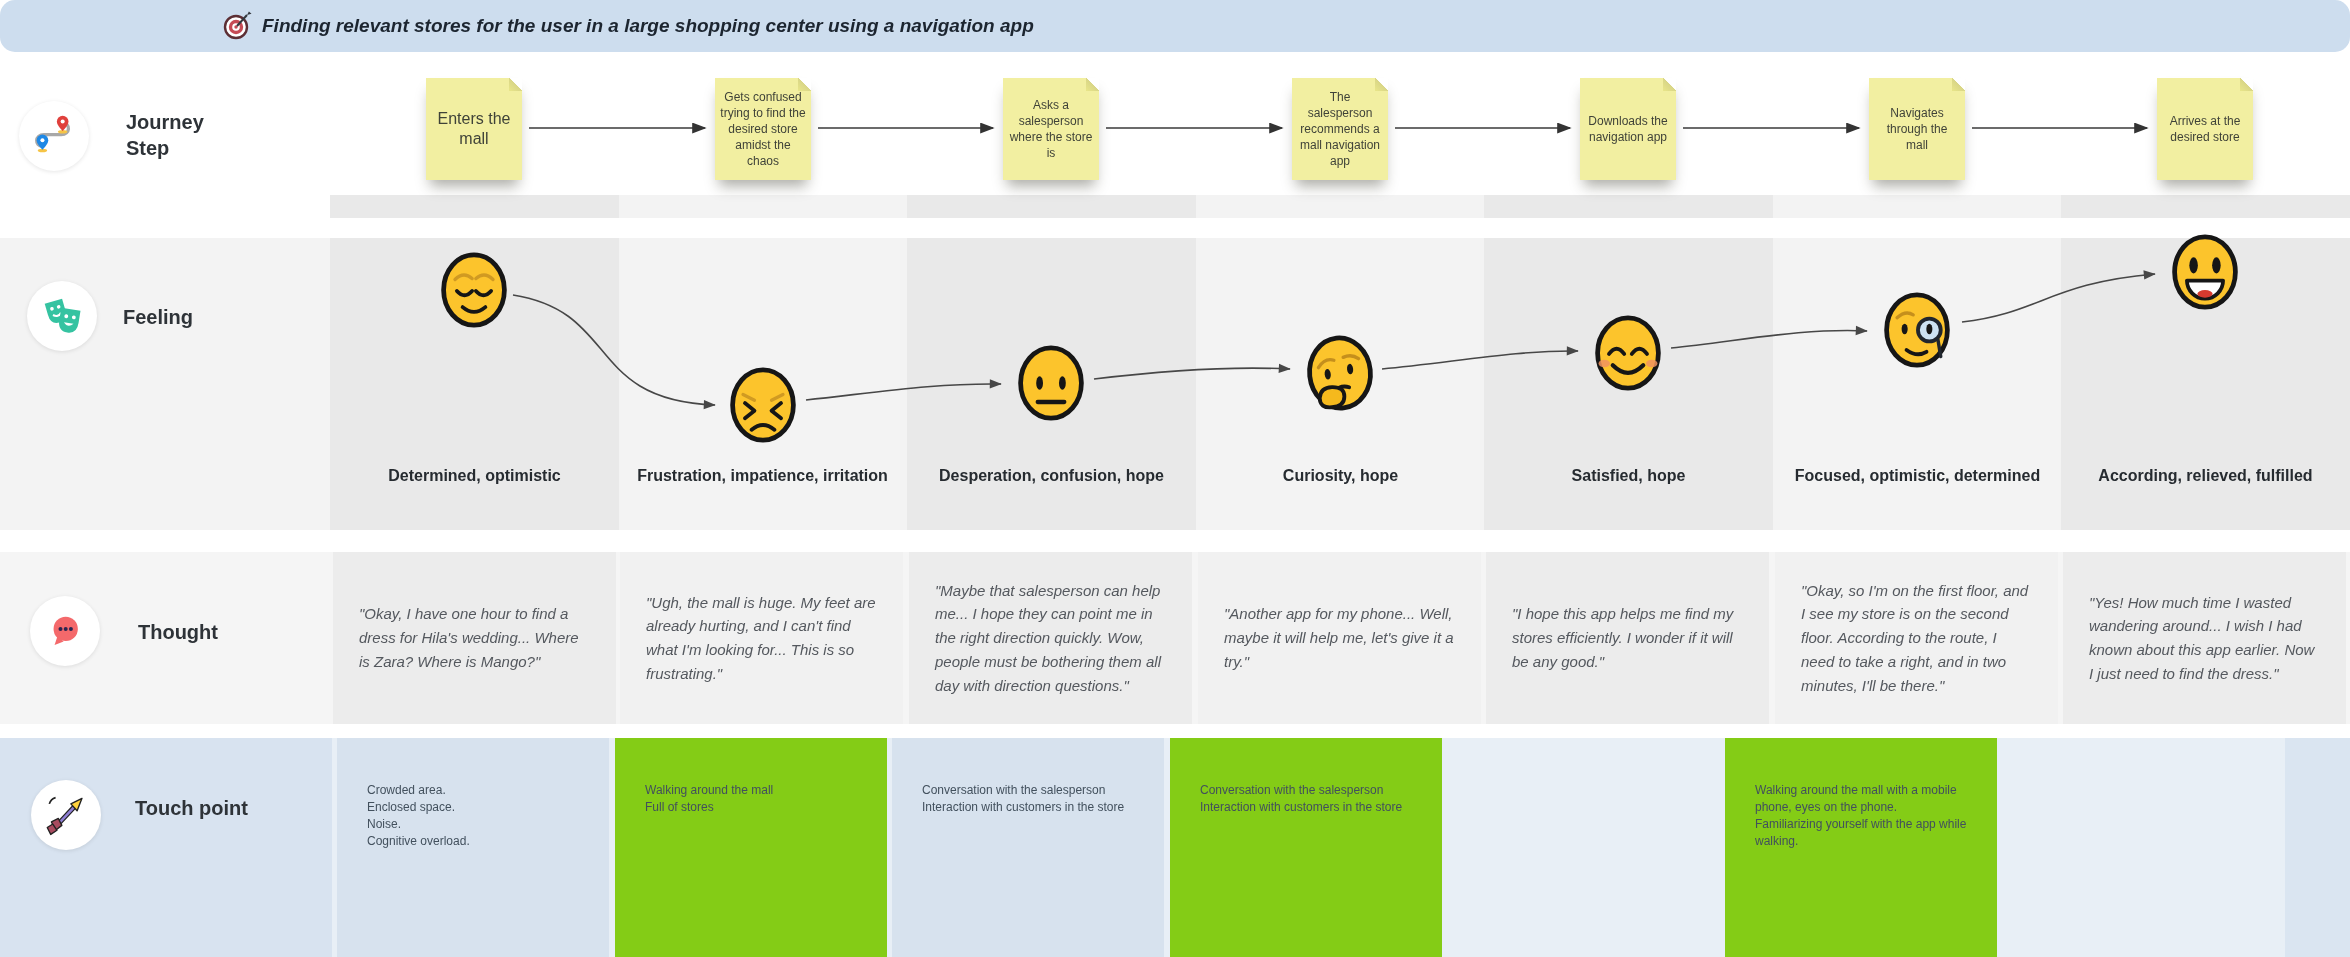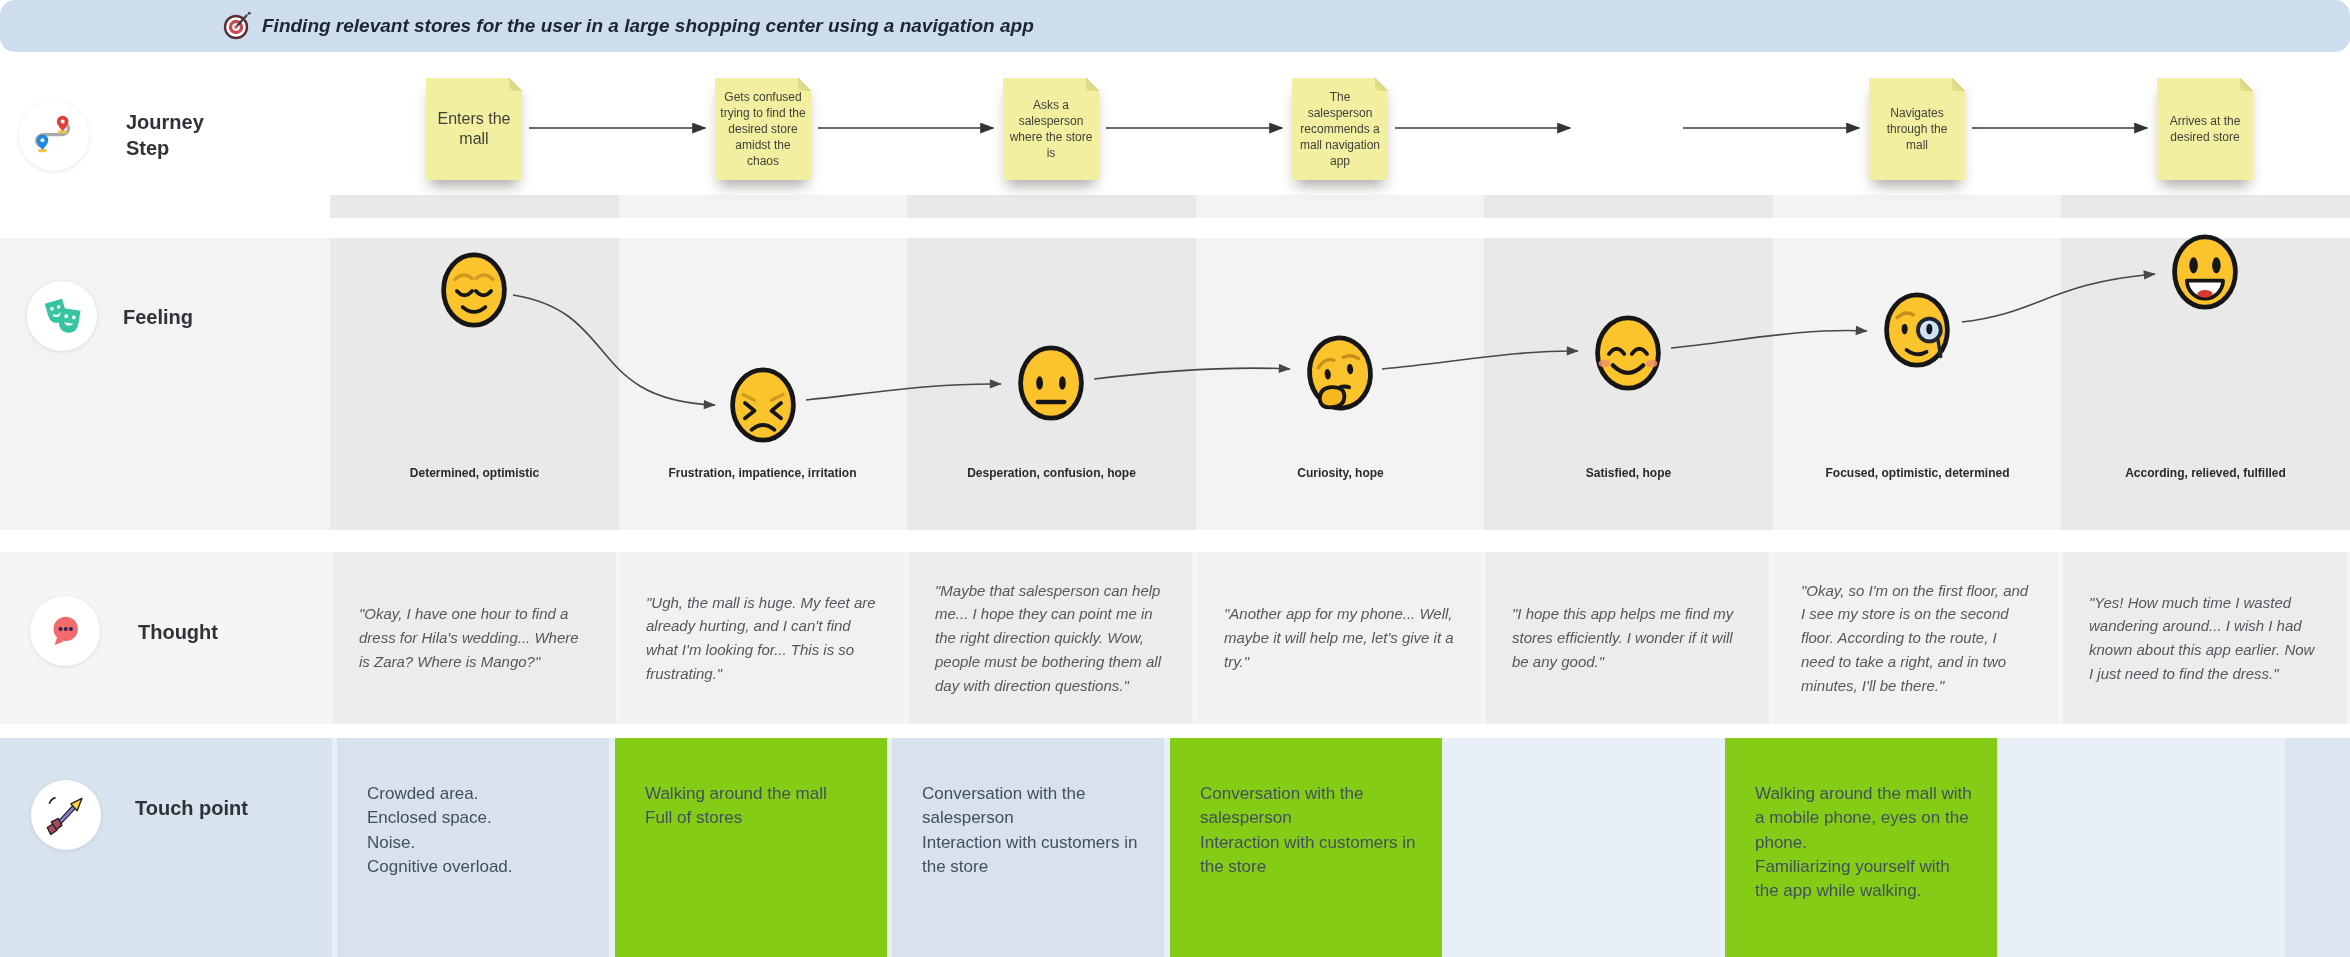--- a/index.html
+++ b/index.html
@@ -29,21 +29,21 @@
   .th-block{position:absolute;top:552px;height:172px;width:283px;display:flex;align-items:center;
             box-sizing:border-box;padding:10px 26px;}
   .th-block.even{background:#ececec;}
   .th-block.oddc{background:#f1f1f1;}
   .th-text{font-size:15px;font-style:italic;color:#54585e;line-height:1.58;}
 
   
   .tp-block{position:absolute;top:738px;height:219px;width:272px;box-sizing:border-box;
             padding:44px 22px 10px 30px;background:#d7e2ee;}
   .tp-block.lt{background:#84cc16;}
-  .tp-text{font-size:17px;color:#42505d;line-height:1.43;white-space:pre-line;}
+  .tp-text{font-size:12px;color:#42505d;line-height:1.43;white-space:pre-line;}
   .tp-text.muted{color:#8d949c;}
   .tp-label-area{position:absolute;left:0;top:738px;width:332px;height:219px;background:#d8e3f0;}
   .tp-sliver{position:absolute;left:2285px;top:738px;width:65px;height:219px;background:#dae5f1;}
 
   
   .row-icon{position:absolute;width:70px;height:70px;border-radius:50%;background:#fff;
             display:flex;align-items:center;justify-content:center;box-shadow:0 1px 4px rgba(0,0,0,.10);}
   .row-label{position:absolute;font-size:20px;font-weight:700;color:#2e3338;line-height:1.3;}
 
   
@@ -51,21 +51,21 @@
           display:flex;align-items:center;justify-content:center;text-align:center;
           box-sizing:border-box;padding:8px 5px;color:#3f4238;
           box-shadow:0 10px 13px -4px rgba(50,50,35,.40);}
   .sticky::after{content:"";position:absolute;top:0;right:0;width:13px;height:13px;
           background:linear-gradient(225deg,#ffffff 46%,#d9d687 50%,#e9e689 100%);}
   .sticky .txt{font-size:12px;line-height:1.34;}
   .sticky.large .txt{font-size:16px;line-height:1.25;}
 
   
   .emoji{position:absolute;width:76px;height:84px;}
-  .feel-label{position:absolute;top:466px;width:289px;text-align:center;font-size:12px;
+  .feel-label{position:absolute;top:466px;width:289px;text-align:center;font-size:16px;
               font-weight:700;color:#262b30;line-height:1.28;padding:0 14px;box-sizing:border-box;}
 
   .connectors{position:absolute;left:0;top:0;width:2350px;height:957px;pointer-events:none;}
 </style>
 </head>
 <body>
 
 <div class="canvas">
 
   <div class="header">
@@ -187,20 +187,23 @@
   </div>
   <div class="sticky" style="left:715px">
     <div class="txt">Gets confused trying to find the desired store amidst the chaos</div>
   </div>
   <div class="sticky" style="left:1003px">
     <div class="txt">Asks a salesperson where the store is</div>
   </div>
   <div class="sticky" style="left:1292px">
     <div class="txt">The salesperson recommends a mall navigation app</div>
   </div>
+  <div class="sticky" style="left:1580px">
+    <div class="txt">Downloads the navigation app</div>
+  </div>
   <div class="sticky" style="left:1869px">
     <div class="txt">Navigates through the mall</div>
   </div>
   <div class="sticky" style="left:2157px">
     <div class="txt">Arrives at the desired store</div>
   </div>
 
   <div class="emoji" style="left:436px;top:248px">
     <svg viewBox="0 0 80 88" width="76" height="84">
       <ellipse cx="40" cy="44" rx="32" ry="37" fill="#fcc42c" stroke="#161616" stroke-width="5"></ellipse>

